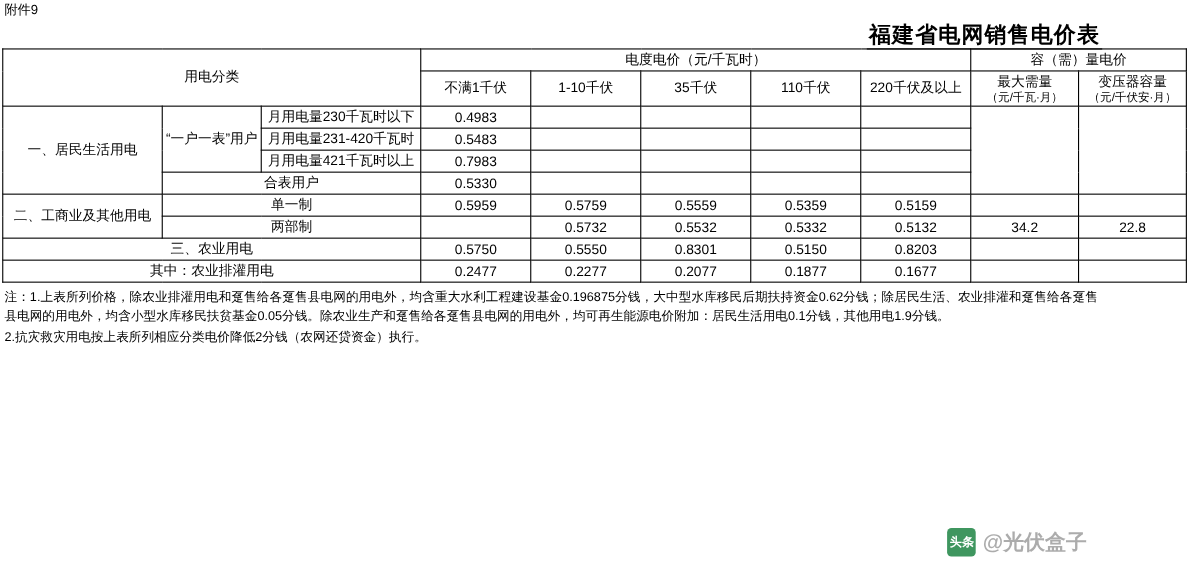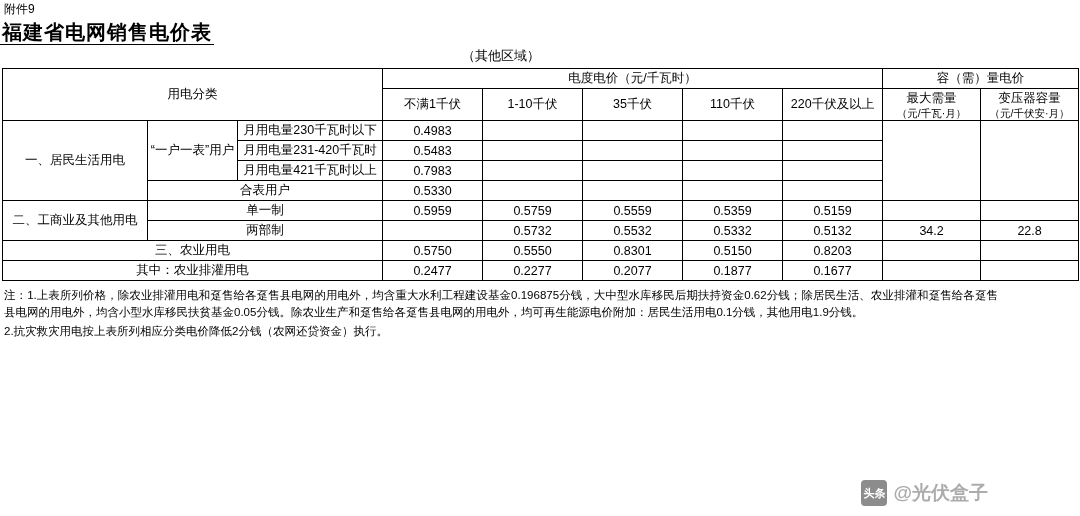--- a/index.html
+++ b/index.html
@@ -20,21 +20,21 @@
     height: 516px;
     position: relative;
     box-sizing: border-box;
   }
   .attach-label {
     font-size: 12px;
     padding: 2px 0 2px 4px;
     line-height: 14px;
   }
   .title {
-    text-align: left;
+    text-align: right;
     font-size: 20px;
     font-weight: bold;
     letter-spacing: 1px;
     margin-top: 2px;
     line-height: 24px;
   }
   .title .underline {
     border-bottom: 1px solid #000;
     padding: 0 2px 1px 2px;
   }
@@ -97,21 +97,21 @@
     bottom: 10px;
     display: flex;
     align-items: center;
     gap: 6px;
     opacity: 0.82;
   }
   .wm-logo {
     width: 26px;
     height: 26px;
     border-radius: 4px;
-    background: #737373;
+    background: #15803d;
     color: #ffffff;
     font-size: 11px;
     line-height: 13px;
     display: flex;
     flex-direction: column;
     align-items: center;
     justify-content: center;
     font-weight: bold;
   }
   .wm-text {
@@ -124,21 +124,20 @@
 <body>
 
 <div class="page">
 
   <div class="attach-label">附件9</div>
 
   <div class="title">
     <span class="underline">福建省电网销售电价表</span>
   </div>
 
-  <div class="subtitle">（其他区域）</div>
 
   <table class="price">
     <colgroup>
       <col style="width:145px">
       <col style="width:90px">
       <col style="width:145px">
       <col style="width:100px">
       <col style="width:100px">
       <col style="width:100px">
       <col style="width:100px">

